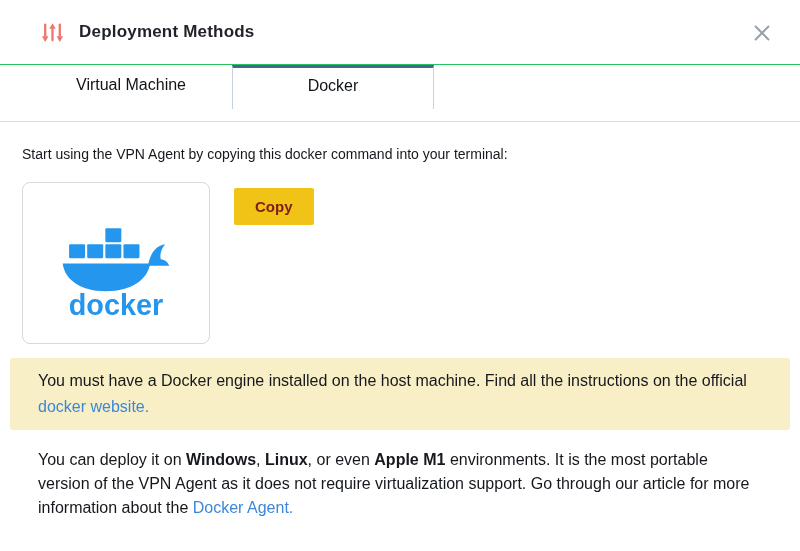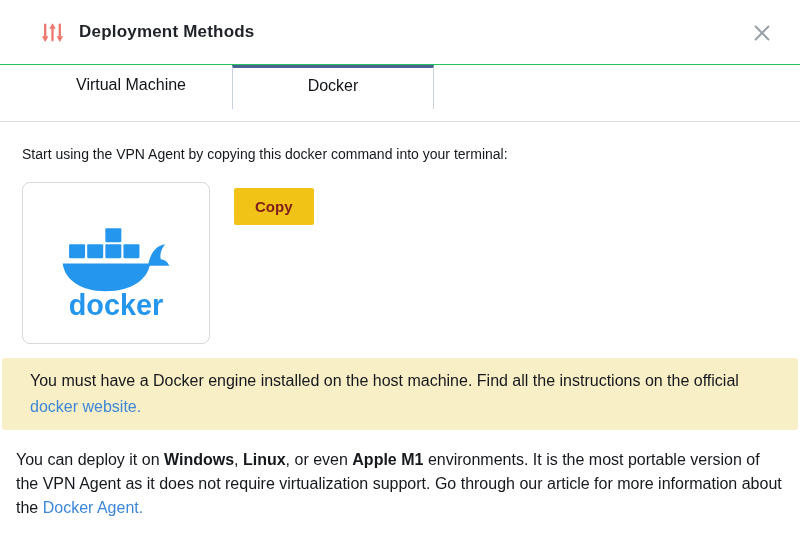--- a/index.html
+++ b/index.html
@@ -100,34 +100,34 @@
     font-weight: bold;
     font-size: 15px;
     border: none;
     border-radius: 2px;
     padding: 10px 21px;
     cursor: pointer;
   }
 
   
   .warning {
-    margin: 14px 2px 0;
+    margin: 14px 10px 0;
     background: #f9efc6;
     border-radius: 3px;
     padding: 10px 28px;
     font-size: 16px;
     line-height: 26px;
     color: #15181d;
   }
 
   a.link { color: #3b87d9; text-decoration: none; cursor: pointer; }
 
   
   .footer-par {
-    margin: 18px 16px 0;
+    margin: 18px 38px 0;
     font-size: 16px;
     line-height: 24px;
     color: #15181d;
   }
   .footer-par b { font-weight: bold; }
 </style>
 </head>
 <body>
 
 <div class="header">

